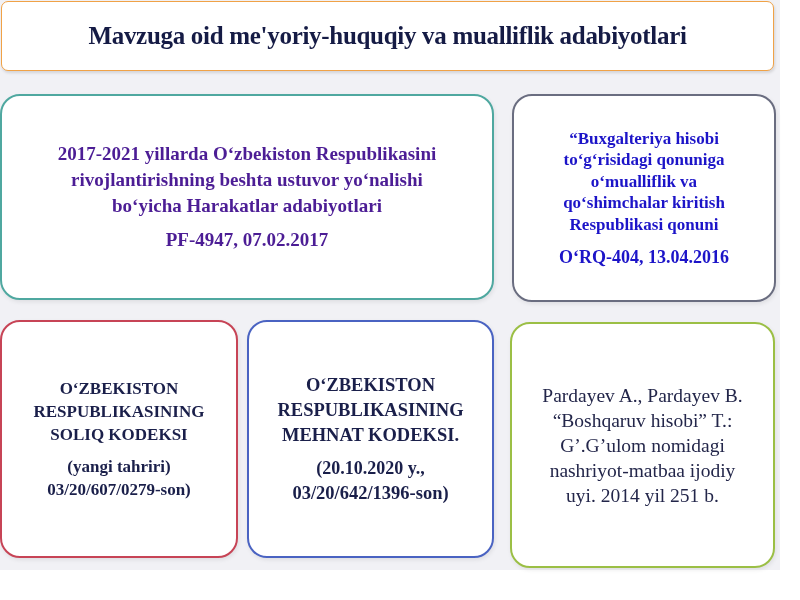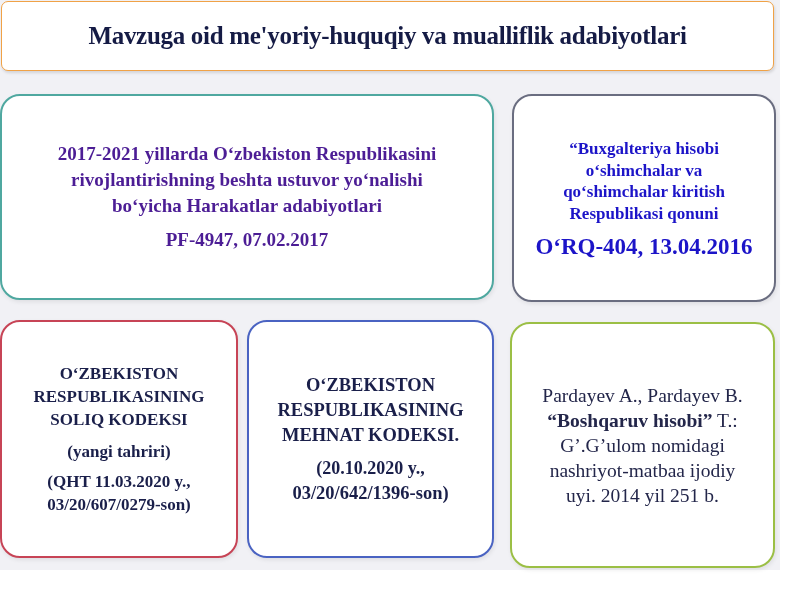--- a/index.html
+++ b/index.html
@@ -65,21 +65,21 @@
     }
     .card-strategy .ref { margin-top: 8px; text-align: right; }
     .card-law {
       left: 512px; top: 94px;
       width: 264px; height: 208px;
       border-color: #6a6d80;
       color: #1c14c8;
       font-size: 17px;
       line-height: 21.5px;
     }
-    .card-law .ref { margin-top: 12px; font-size: 23px; }
+    .card-law .ref { margin-top: 12px; font-size: 18px; }
     .card-tax {
       left: 0px; top: 320px;
       width: 238px; height: 238px;
       border-color: #c74456;
       color: #1a1f4a;
       font-size: 17px;
       line-height: 23px;
     }
     .card-tax .sub { margin-top: 9px; }
     .card-tax .ref { margin-top: 7px; }
@@ -95,52 +95,52 @@
     .card-book {
       left: 510px; top: 322px;
       width: 265px; height: 246px;
       border-color: #9bbf45;
       color: #23264a;
       font-size: 19.5px;
       line-height: 25px;
       font-weight: normal;
       padding: 0 17px;
     }
-    .card-book .b { font-weight: bold; margin-top: 16px; }
+    .card-book .b { font-weight: normal; margin-top: 16px; }
   </style>
 </head>
 <body>
 
 <div class="slide-bg"></div>
 
 <div class="title-box">
   <span class="title-text">Mavzuga oid me'yoriy-huquqiy va mualliflik adabiyotlari</span>
 </div>
 
 <div class="card card-strategy">
   <p>2017-2021 yillarda O‘zbekiston Respublikasini</p>
   <p>rivojlantirishning beshta ustuvor yo‘nalishi</p>
   <p>bo‘yicha Harakatlar adabiyotlari</p>
   <p class="ref">PF-4947, 07.02.2017</p>
 </div>
 
 <div class="card card-law">
   <p>“Buxgalteriya hisobi</p>
-  <p>o‘shimchalar va</p>
+  <p>to‘g‘risidagi qonuniga</p>
+  <p>o‘mualliflik va</p>
   <p>qo‘shimchalar kiritish</p>
   <p>Respublikasi qonuni</p>
   <p class="ref">O‘RQ-404, 13.04.2016</p>
 </div>
 
 <div class="card card-tax">
   <p>O‘ZBEKISTON</p>
   <p>RESPUBLIKASINING</p>
   <p>SOLIQ KODEKSI</p>
   <p class="sub">(yangi tahriri)</p>
-  <p class="ref">(QHT 11.03.2020 y.,</p>
   <p>03/20/607/0279-son)</p>
 </div>
 
 <div class="card card-labor">
   <p>O‘ZBEKISTON</p>
   <p>RESPUBLIKASINING</p>
   <p>MEHNAT KODEKSI.</p>
   <p class="ref">(20.10.2020 y.,</p>
   <p>03/20/642/1396-son)</p>
 </div>

